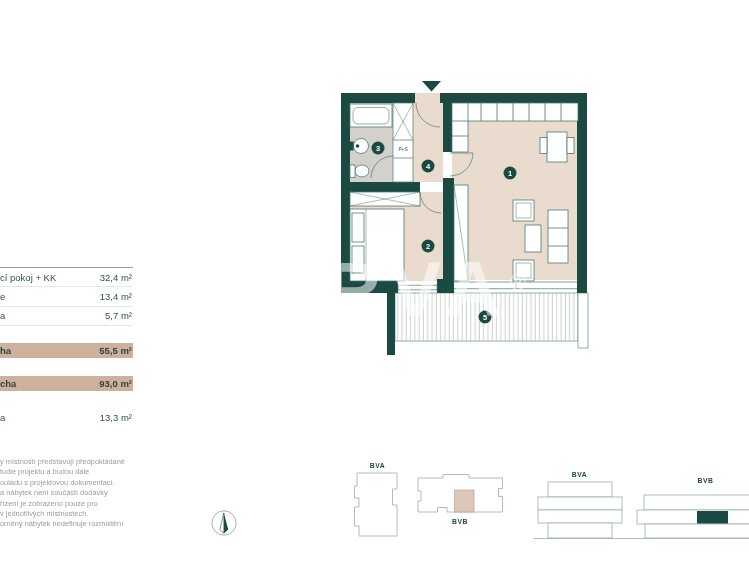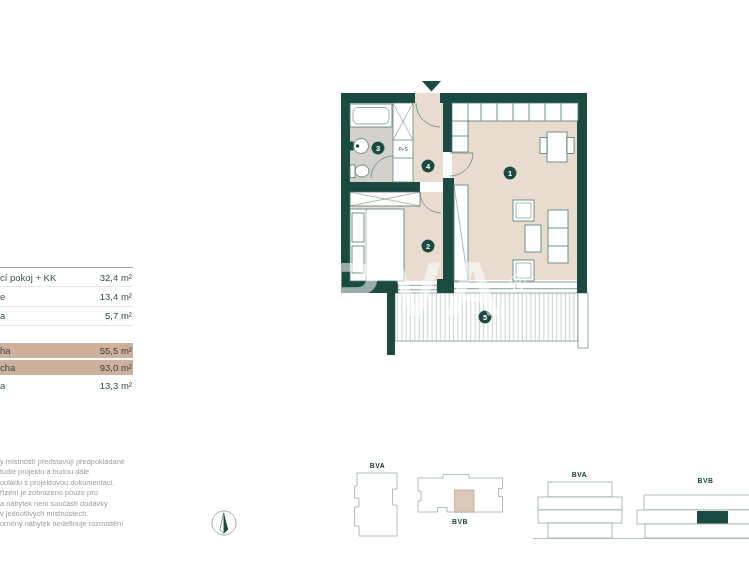--- a/index.html
+++ b/index.html
@@ -11,21 +11,21 @@
   .area-table{
     position:absolute;left:0;top:267px;width:133px;
     border-top:1px solid #9a9a9a;
     font-size:9.5px;color:#35504a;
   }
   .arow{display:flex;justify-content:space-between;align-items:center;
         height:18.4px;border-bottom:1px solid #e6e6e6;}
   .arow .lbl{white-space:nowrap;text-align:right;}
   .arow .val{white-space:nowrap;padding-right:1px;}
   .agap{height:17px;}
-  .arow.hl{background:#cdb19c;height:15px;border-bottom:none;margin-bottom:2px;color:#33413d;}
+  .arow.hl{background:#cdb19c;height:15px;border-bottom:none;margin-bottom:18px;color:#33413d;font-weight:bold;}
   .arow.plain{border-bottom:none;height:16px;margin-top:1px;}
   
   .disclaimer{
     position:absolute;left:0;top:457px;width:170px;
     font-size:7.4px;line-height:10.4px;color:#9b9b9b;
   }
   
   .compass{position:absolute;left:210px;top:509px;width:28px;height:28px;}
   
   .plan{position:absolute;left:336px;top:70px;width:268px;height:292px;}
@@ -70,22 +70,22 @@
   <div class="arow plain">
     <span class="lbl">a</span>
     <span class="val">13,3 m²</span>
   </div>
 </div>
 
 <div class="disclaimer">
   <div>y místností představují předpokládané</div>
   <div>tudie projektu a budou dále</div>
   <div>ouladu s projektovou dokumentací.</div>
+  <div>a nábytek není součástí dodávky</div>
   <div>řízení je zobrazeno pouze pro</div>
-  <div>a nábytek není součástí dodávky</div>
   <div>v jednotlivých místnostech.</div>
   <div>orněný nábytek nedefinuje rozmístění</div>
 </div>
 
 <svg class="compass" viewBox="0 0 28 28">
   <circle cx="14" cy="14" r="12.2" fill="#ffffff" stroke="#a3b3ad" stroke-width="1"></circle>
   <path d="M13.8,3.8 L18.2,20.5 L13.8,24.5 Z" fill="#1b4a42"></path>
   <path d="M13.8,3.8 L9.9,20.5 L13.8,24.5 Z" fill="#ffffff" stroke="#1b4a42" stroke-width="0.6"></path>
 </svg>
 

